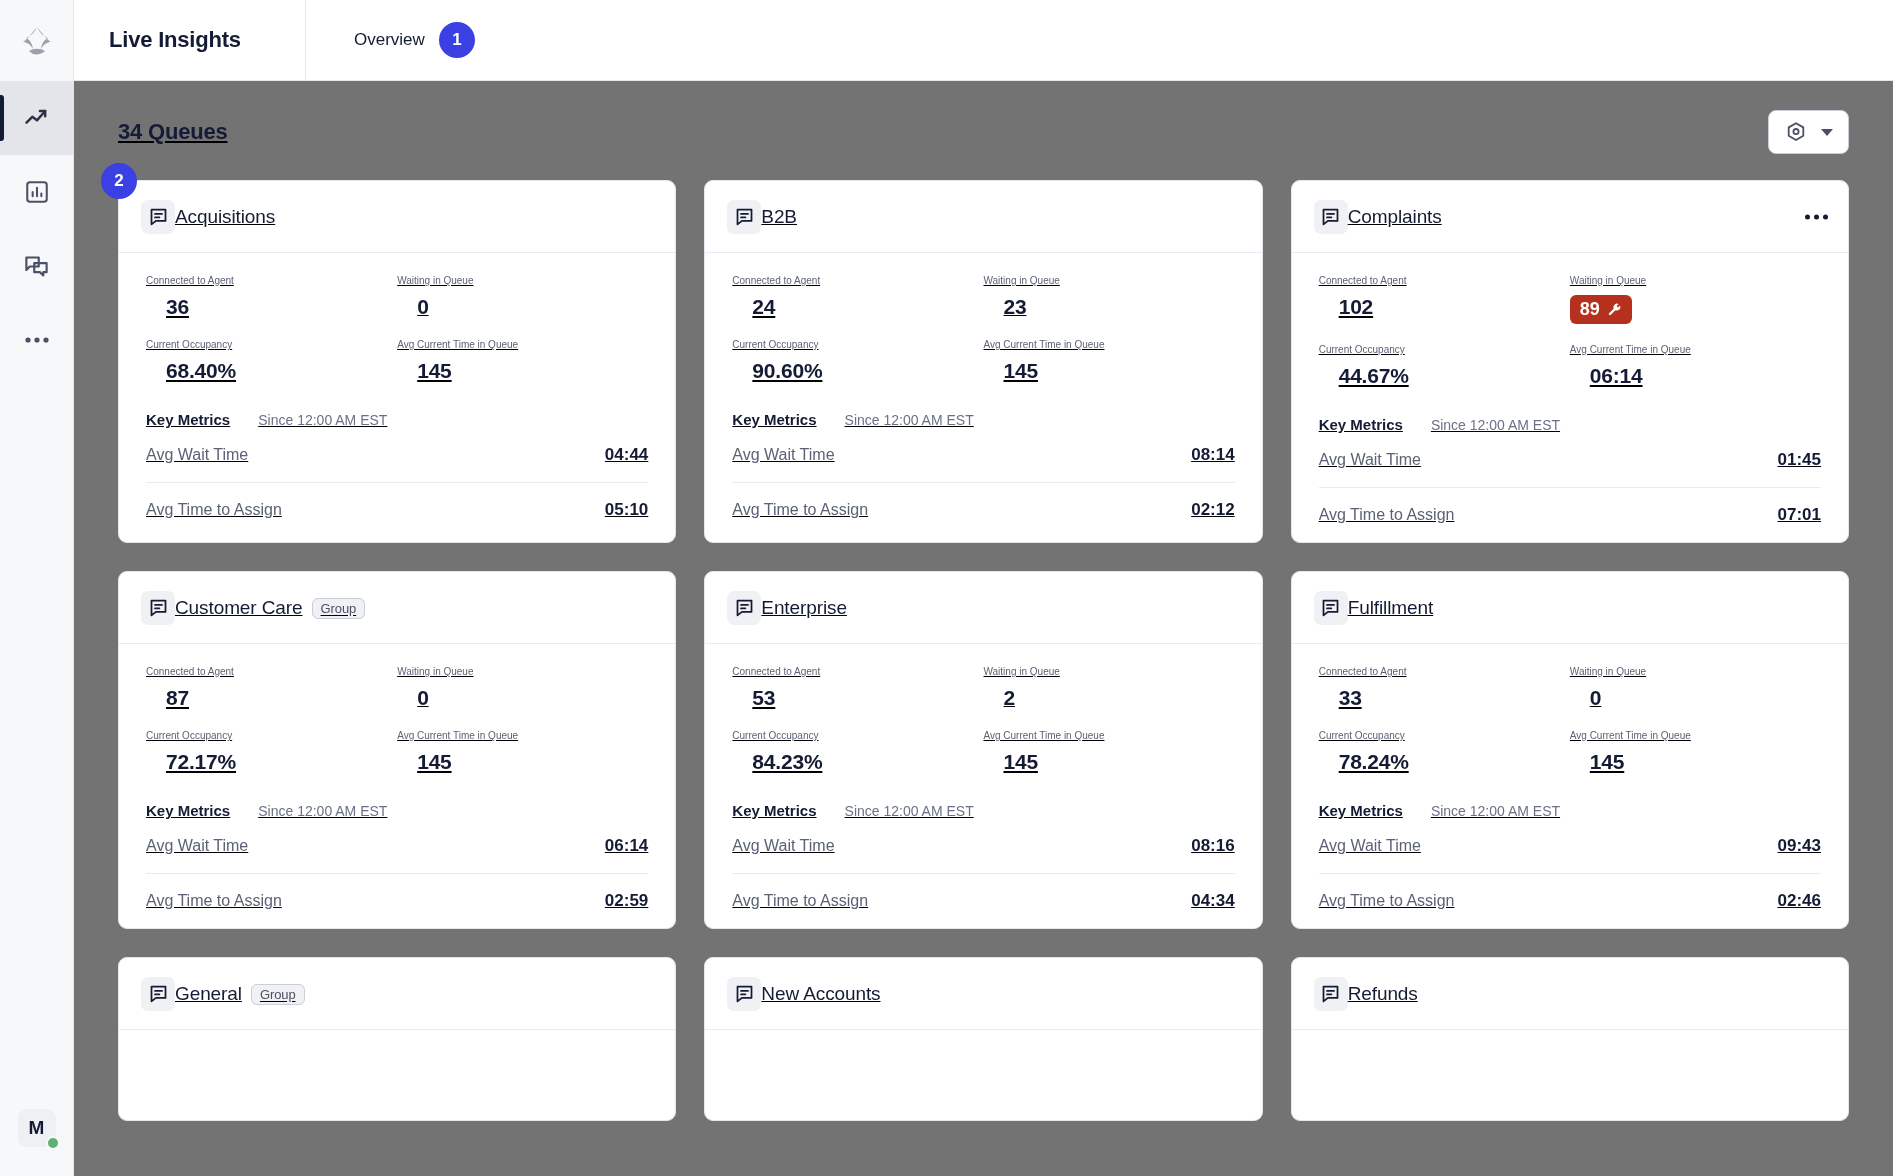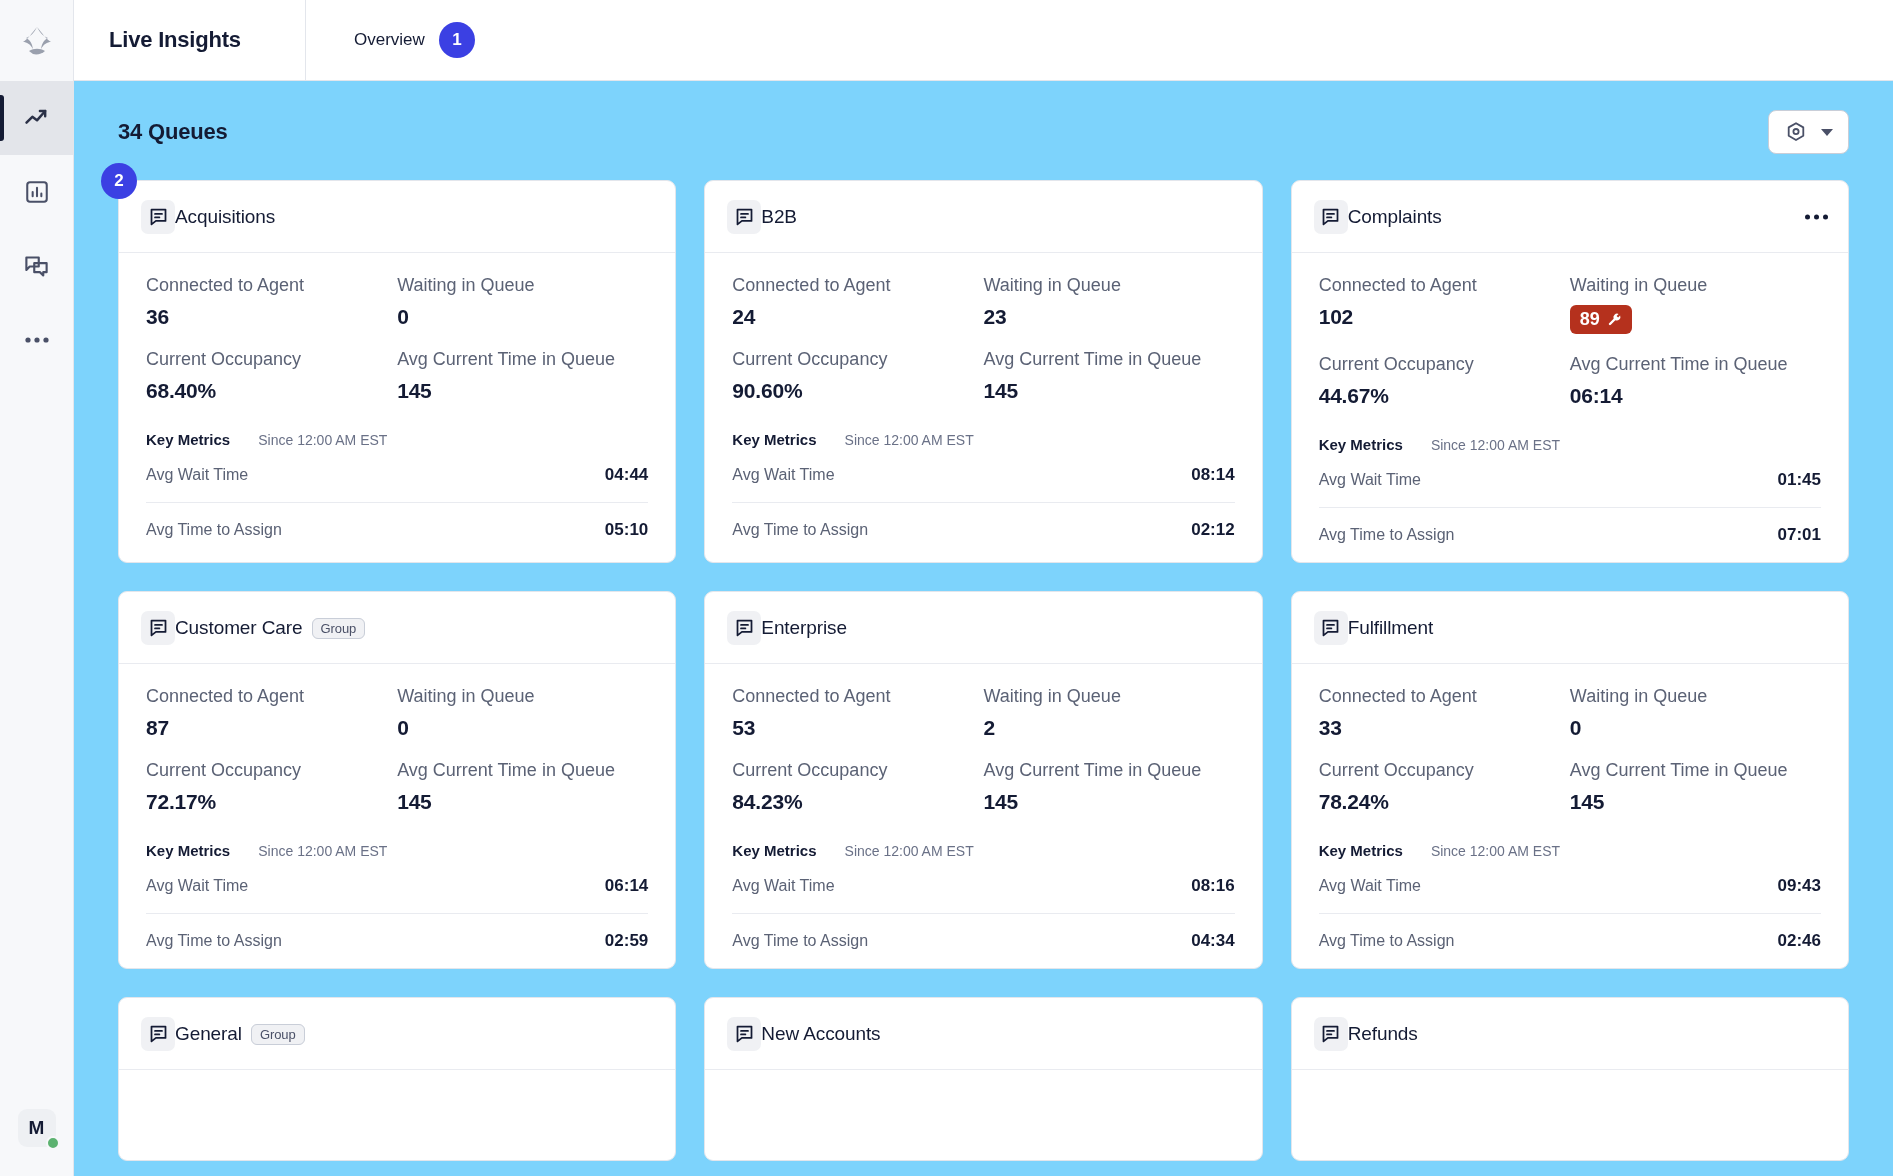--- a/index.html
+++ b/index.html
@@ -66,22 +66,23 @@
   }
   .marker {
     width: 36px; height: 36px; border-radius: 50%;
     background: #3b40e3; color: #fff;
     display: flex; align-items: center; justify-content: center;
     font-size: 17px; font-weight: 600;
   }
 
   
   .content {
-    flex: 1; background: #7dd3fc; padding: 0 44px; overflow: hidden;
+    flex: 1; background: #737373; padding: 0 44px; overflow: hidden;
     position: relative;
+    text-decoration: underline;
   }
   .content-head {
     display: flex; align-items: center; justify-content: space-between;
     padding: 29px 0 26px 0;
   }
   .queues-count { font-size: 22px; font-weight: bold; color: #141b34; letter-spacing: -0.2px; }
   .settings-btn {
     display: flex; align-items: center; gap: 13px;
     border: 1px solid #c9ced8; border-radius: 8px; background: #fff;
     padding: 9px 15px; cursor: pointer;
@@ -112,22 +113,22 @@
     position: relative; top: -1px;
   }
   .kebab {
     position: absolute; right: 20px; top: 50%; transform: translateY(-50%);
     display: flex; gap: 4px; cursor: pointer;
   }
   .kebab i { width: 5px; height: 5px; border-radius: 50%; background: #141b34; display:block; }
 
   .card-body { padding: 22px 27px 0 27px; }
   .stat-grid { display: grid; grid-template-columns: 1fr 1fr; row-gap: 20px; }
-  .stat-label { font-size: 18px; color: #5b6275; margin-bottom: 9px; }
-  .stat-value { font-size: 21px; font-weight: bold; color: #141b34; letter-spacing: -0.2px; }
+  .stat-label { font-size: 10px; color: #5b6275; margin-bottom: 9px; }
+  .stat-value { font-size: 21px; font-weight: bold; color: #141b34; letter-spacing: -0.2px; margin-left: 20px; }
   .stat-badge {
     display: inline-flex; align-items: center; gap: 7px;
     background: #b5311d; color: #fff; border-radius: 6px;
     padding: 4px 10px; font-size: 18px; font-weight: bold; justify-content: flex-end;
   }
 
   .km-head { margin-top: 28px; display: flex; align-items: baseline; gap: 28px; }
   .km-title { font-size: 15px; font-weight: bold; color: #141b34; }
   .km-since { font-size: 14px; color: #6a7187; }
   .km-row {

